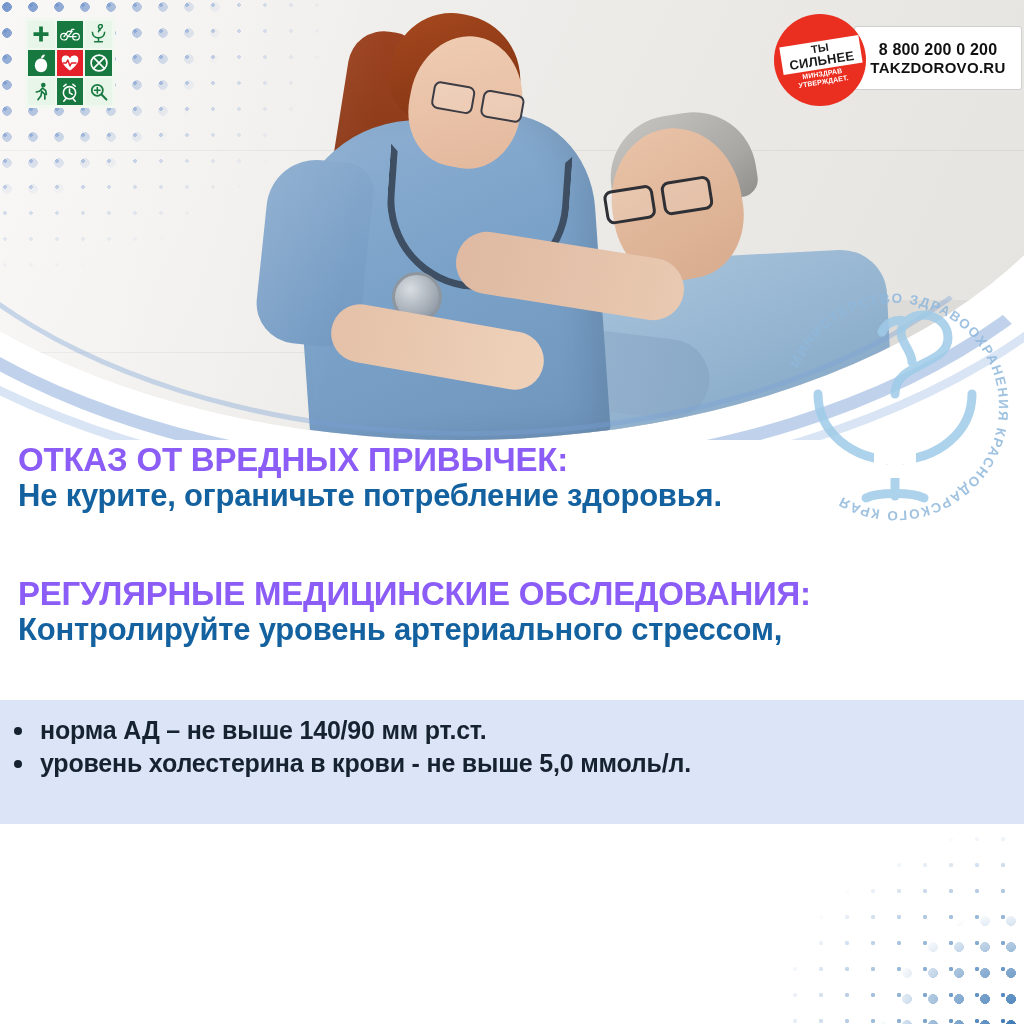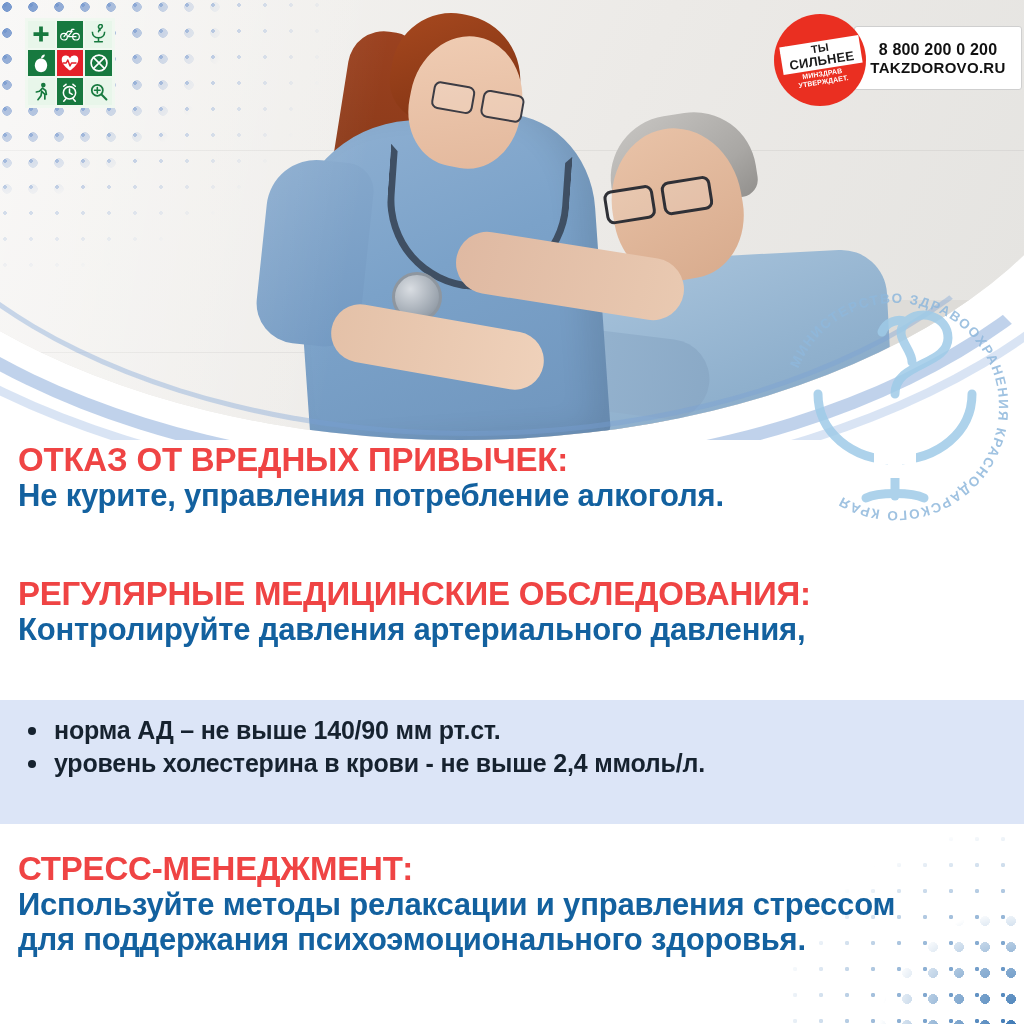--- a/index.html
+++ b/index.html
@@ -409,21 +409,21 @@
     left: 770px; top: 282px;
     width: 250px; height: 250px;
     z-index: 5;
     opacity: .85;
     pointer-events: none;
   }
 
   
   .block { position: absolute; left: 18px; z-index: 20; }
   .h-red {
-    color: #ef4444;
+    color: #8b5cf6;
     font-size: 33px;
     font-weight: 700;
     letter-spacing: -.2px;
     line-height: 1.06;
     white-space: nowrap;
   }
   .h-blue {
     color: #13619f;
     font-size: 31px;
     font-weight: 700;
@@ -434,21 +434,21 @@
 
   .band {
     position: absolute;
     left: 0; top: 700px;
     width: 1024px; height: 124px;
     background: #dce5f7;
     z-index: 15;
   }
   .band ul {
     margin: 0;
-    padding: 14px 0 0 54px;
+    padding: 14px 0 0 40px;
     list-style: none;
   }
   .band li {
     position: relative;
     color: #16222f;
     font-size: 25px;
     font-weight: 700;
     line-height: 1.30;
     letter-spacing: -.2px;
     white-space: nowrap;
@@ -598,42 +598,35 @@
       <path d="M96,216 C108,210 142,210 154,216"></path>
       <path d="M125,112 C125,80 178,84 178,56 C178,34 150,26 136,40 C122,54 142,66 142,80"></path>
       <path d="M136,40 C128,36 116,40 112,50"></path>
     </g>
     <path d="M118,154 h14 v14 h14 v14 h-14 v14 h-14 v-14 h-14 v-14 h14 z" fill="#ffffff"></path>
   </svg>
 
   <div class="block" style="top:443px">
     <div class="h-red">ОТКАЗ ОТ ВРЕДНЫХ ПРИВЫЧЕК:</div>
     <div class="h-blue">
-      <span class="line">Не курите, управления потребление алкоголя.</span>
+      <span class="line">Не курите, ограничьте потребление здоровья.</span>
     </div>
   </div>
 
   <div class="block" style="top:577px">
     <div class="h-red">РЕГУЛЯРНЫЕ МЕДИЦИНСКИЕ ОБСЛЕДОВАНИЯ:</div>
     <div class="h-blue">
-      <span class="line">Контролируйте давления артериального давления,</span>
+      <span class="line">Контролируйте уровень артериального стрессом,</span>
     </div>
   </div>
 
   <div class="band">
     <ul>
       <li>норма АД – не выше 140/90 мм рт.ст.</li>
-      <li>уровень холестерина в крови - не выше 2,4 ммоль/л.</li>
+      <li>уровень холестерина в крови - не выше 5,0 ммоль/л.</li>
     </ul>
   </div>
 
-  <div class="block" style="top:852px">
-    <div class="h-red">СТРЕСС-МЕНЕДЖМЕНТ:</div>
-    <div class="h-blue">
-      <span class="line">Используйте методы релаксации и управления стрессом</span>
-      <span class="line">для поддержания психоэмоционального здоровья.</span>
-    </div>
-  </div>
 
   <div class="dots-br"></div>
   <div class="dots-br2"></div>
 
 </div>
 
 </body></html>

